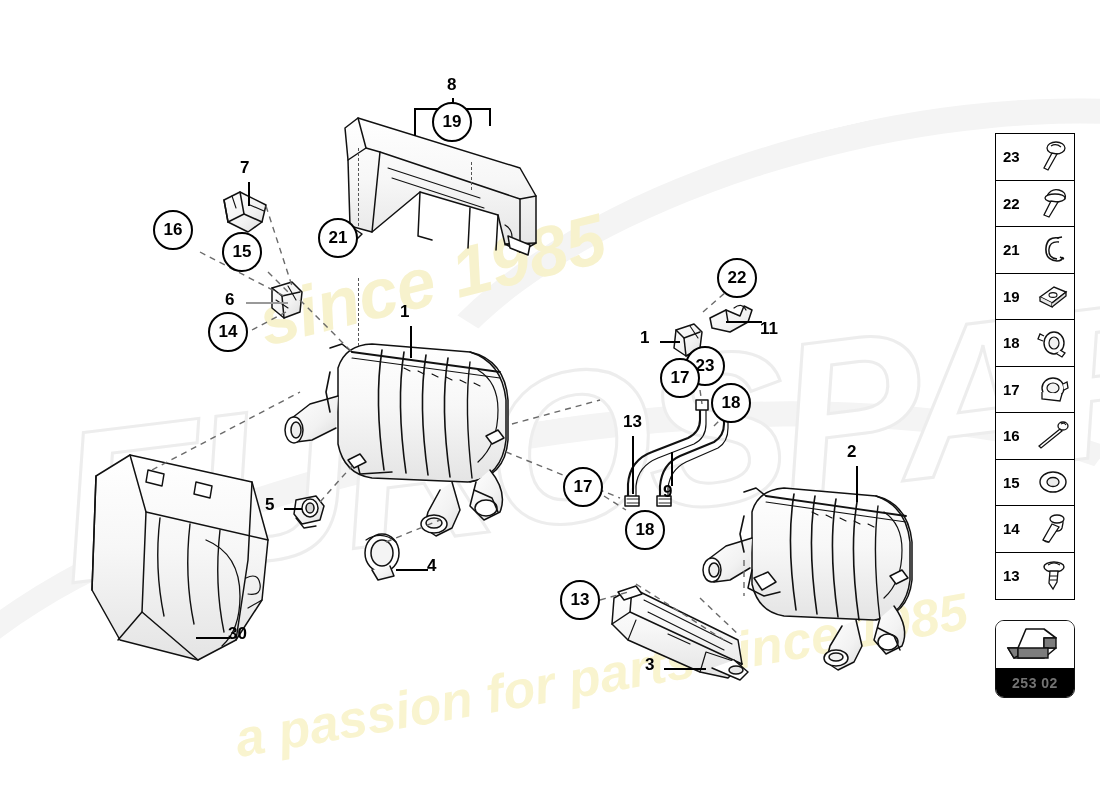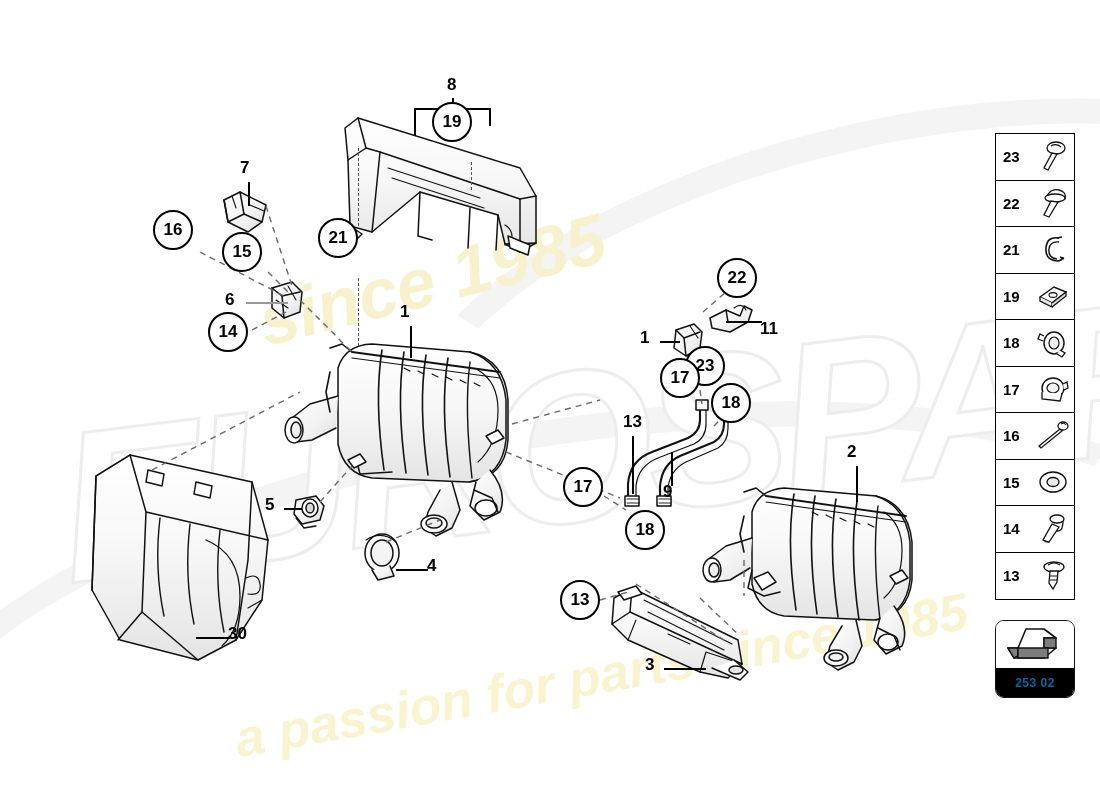--- a/index.html
+++ b/index.html
@@ -63,21 +63,21 @@
   .lnum{font-weight:bold;font-size:15px;padding-left:7px;width:26px;}
   .lico{flex:1;display:flex;align-items:center;justify-content:center;}
 
   #badge{
     position:absolute;left:995px;top:620px;width:80px;height:78px;
     border-radius:9px;overflow:hidden;background:#fff;
     border:1.6px solid #111;box-sizing:border-box;
   }
   #badge .top{height:47px;display:flex;align-items:center;justify-content:center;background:#fff;}
   #badge .bot{
-    height:29px;background:#000;color:#0369a1;font-weight:bold;font-size:12px;
+    height:29px;background:#000;color:#737373;font-weight:bold;font-size:14px;
     display:flex;align-items:center;justify-content:center;letter-spacing:.5px;
   }
   svg{display:block;overflow:visible;}
 </style>
 </head>
 <body>
 
 <div id="stage">
 
   <div class="wm-layer">

